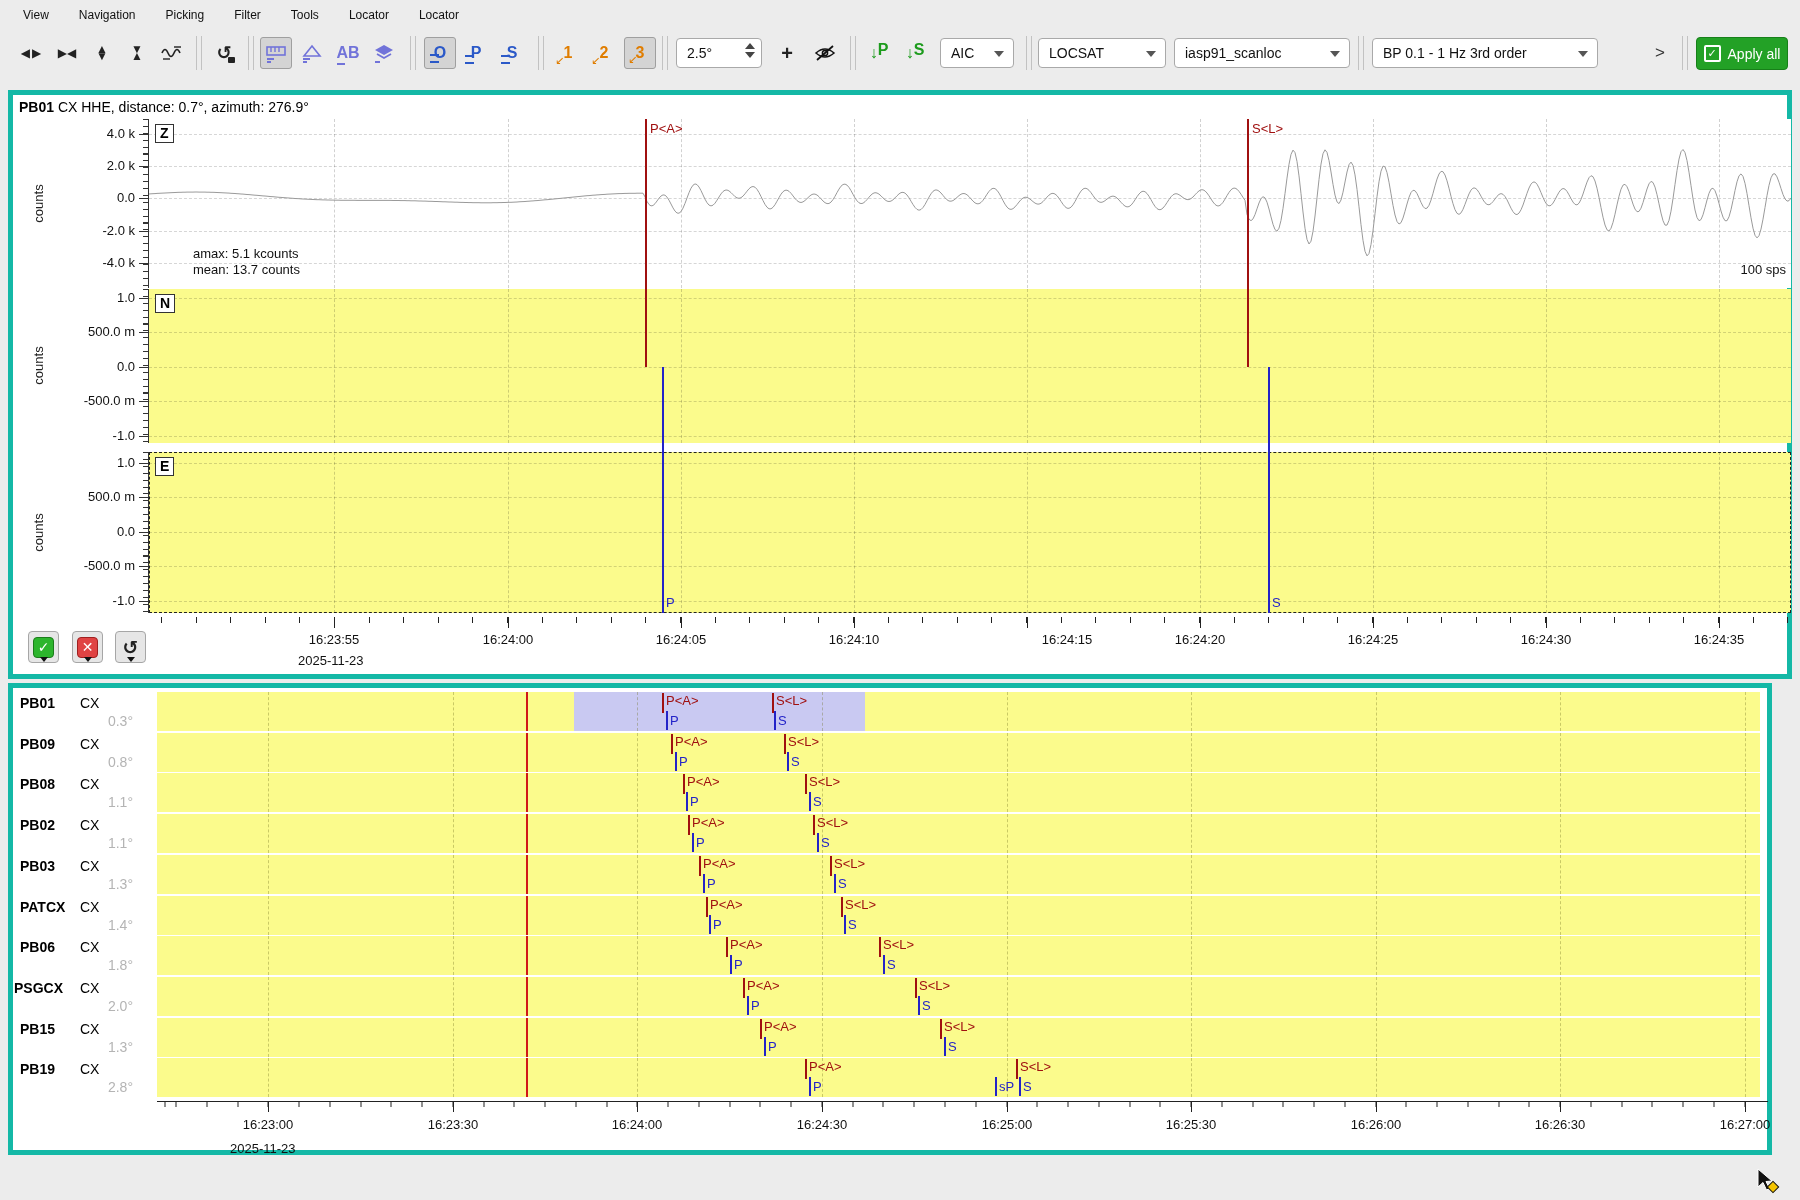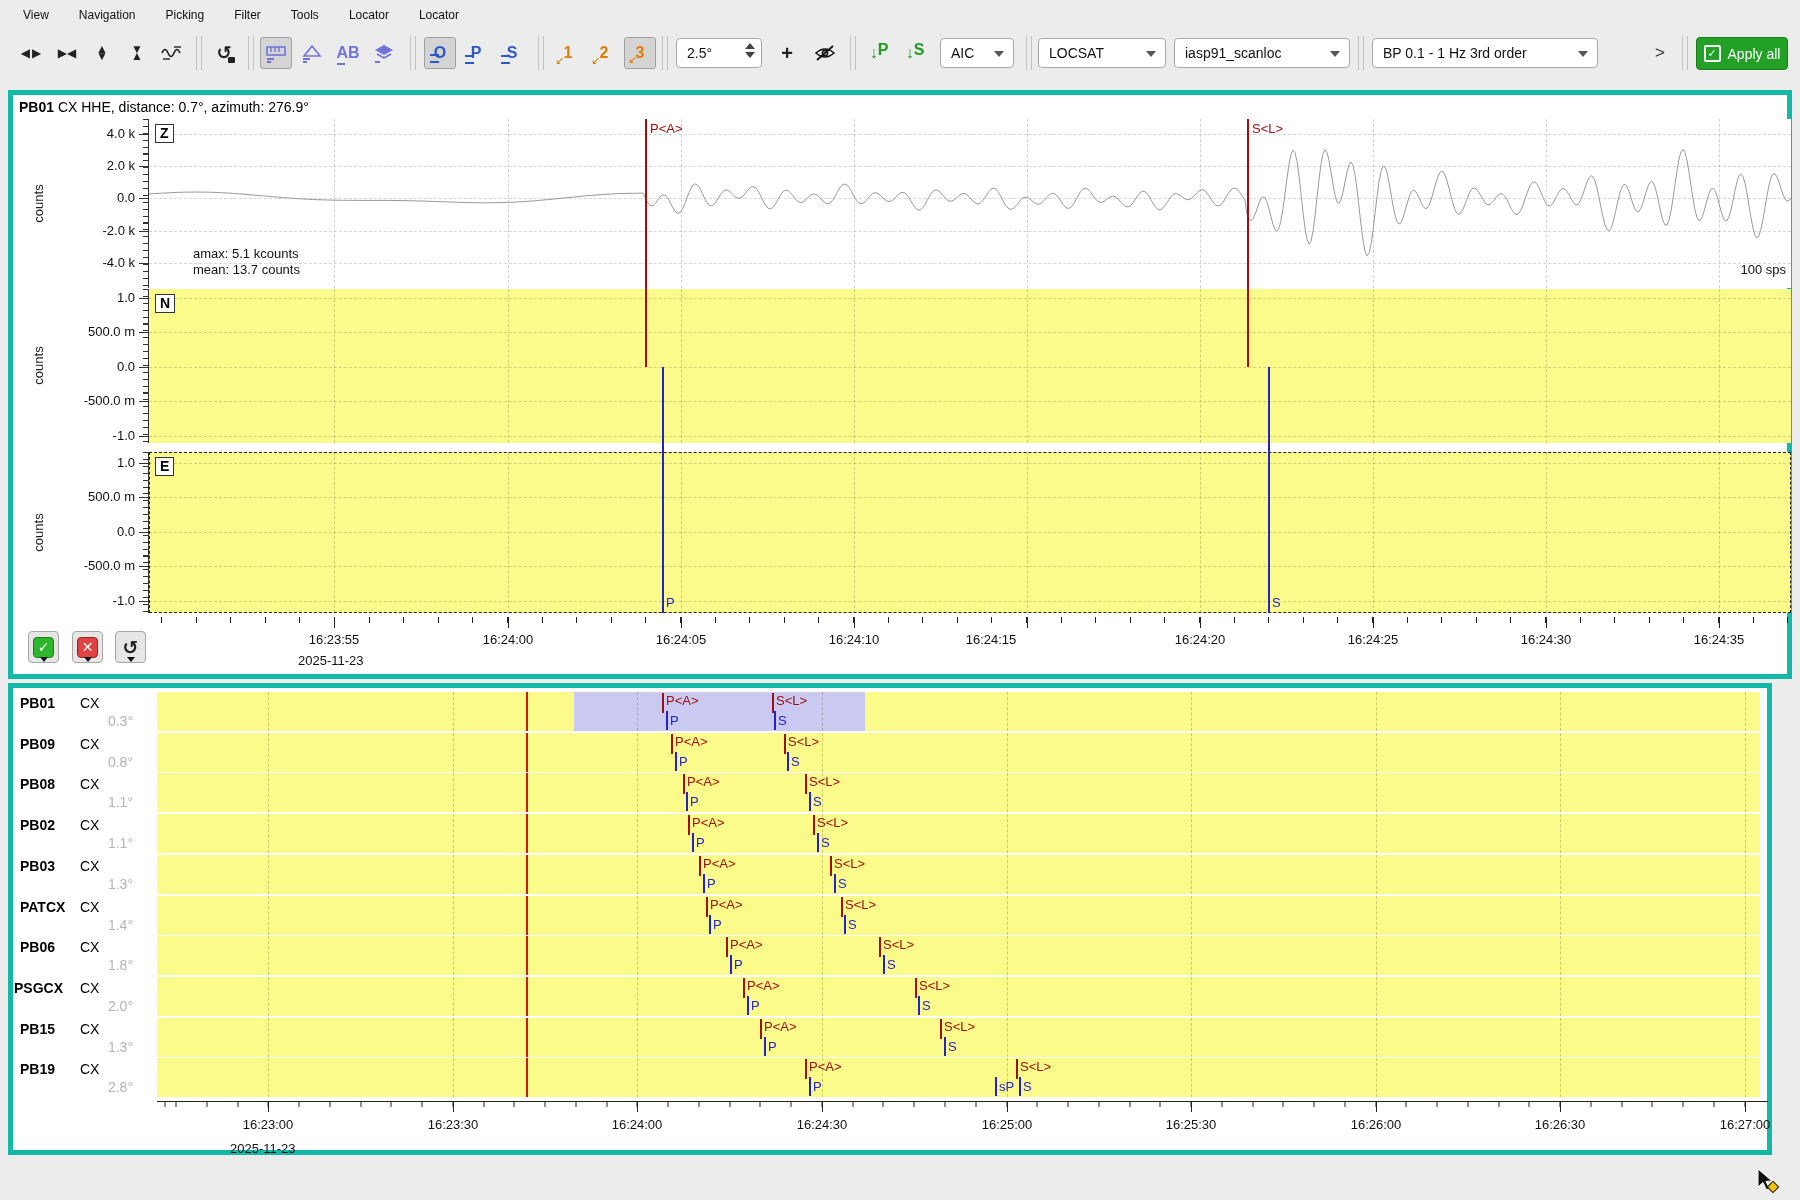--- a/index.html
+++ b/index.html
@@ -356,21 +356,21 @@
       <div class="xaxis-minor" style="left: 136px; top: 522px; width: 1642px; background-position: 12px 0px;"></div>
       <div class="xaxis-major" style="left: 321px; top: 522px;"></div>
       <div class="xaxis-label" style="left: 321px; top: 537px;">16:23:55</div>
       <div class="xaxis-major" style="left: 495px; top: 522px;"></div>
       <div class="xaxis-label" style="left: 495px; top: 537px;">16:24:00</div>
       <div class="xaxis-major" style="left: 668px; top: 522px;"></div>
       <div class="xaxis-label" style="left: 668px; top: 537px;">16:24:05</div>
       <div class="xaxis-major" style="left: 841px; top: 522px;"></div>
       <div class="xaxis-label" style="left: 841px; top: 537px;">16:24:10</div>
       <div class="xaxis-major" style="left: 1014px; top: 522px;"></div>
-      <div class="xaxis-label" style="left: 978px; top: 537px;">16:24:15</div>
+      <div class="xaxis-label" style="left: 1054px; top: 537px;">16:24:15</div>
       <div class="xaxis-major" style="left: 1187px; top: 522px;"></div>
       <div class="xaxis-label" style="left: 1187px; top: 537px;">16:24:20</div>
       <div class="xaxis-major" style="left: 1360px; top: 522px;"></div>
       <div class="xaxis-label" style="left: 1360px; top: 537px;">16:24:25</div>
       <div class="xaxis-major" style="left: 1533px; top: 522px;"></div>
       <div class="xaxis-label" style="left: 1533px; top: 537px;">16:24:30</div>
       <div class="xaxis-major" style="left: 1706px; top: 522px;"></div>
       <div class="xaxis-label" style="left: 1706px; top: 537px;">16:24:35</div>
       <div class="date-label" style="left: 285px; top: 558px;">2025-11-23</div>
       <div class="sq-btn" style="left: 15px; top: 536px;">

